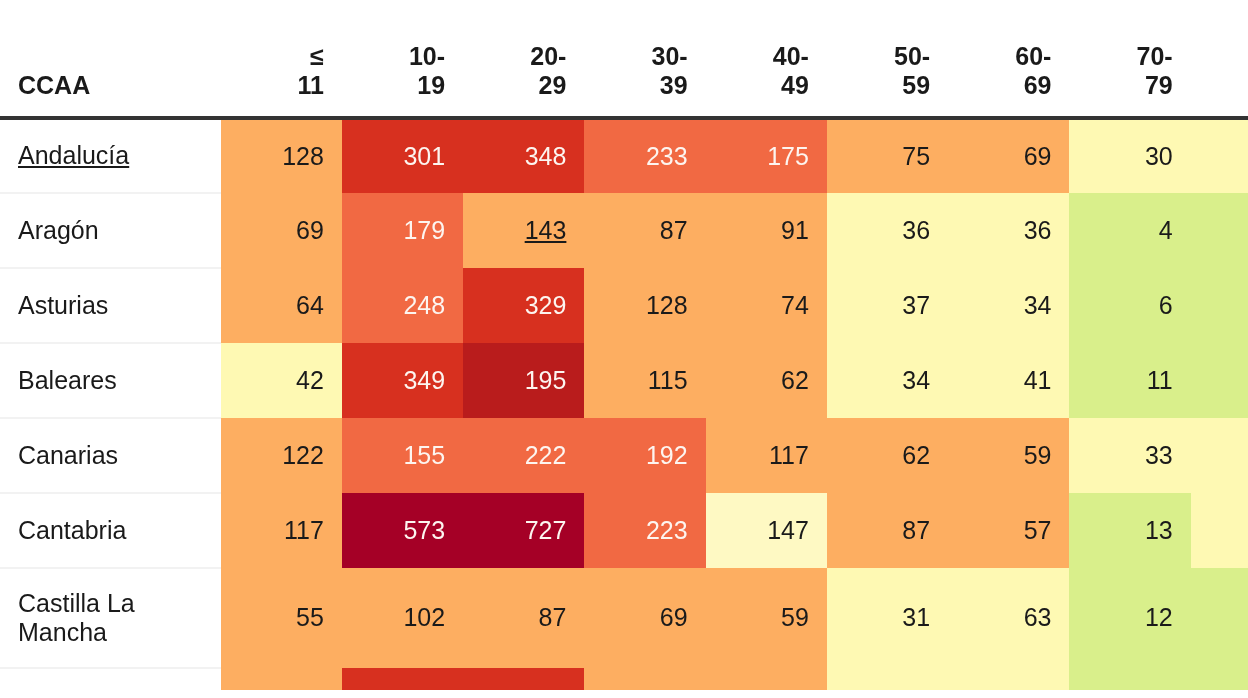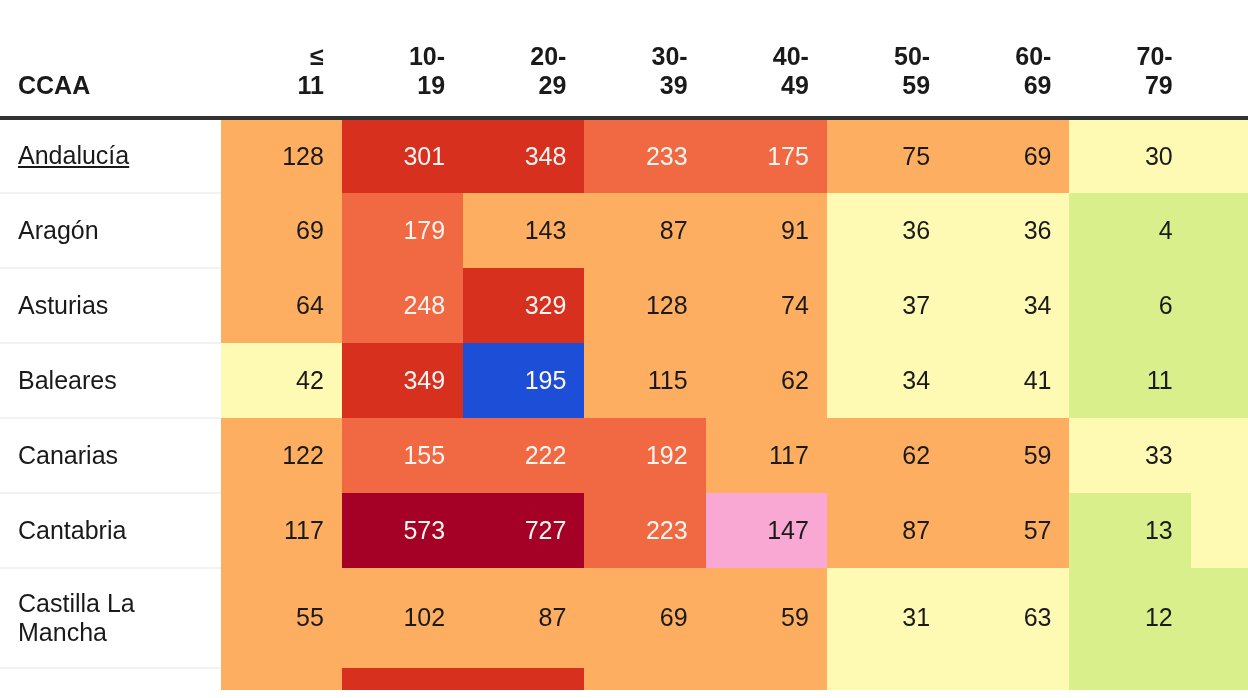--- a/index.html
+++ b/index.html
@@ -118,21 +118,21 @@
           <td class="cell-val" style="background: rgb(241, 105, 67); color: rgb(253, 245, 240);">175</td>
           <td class="cell-val" style="background: rgb(253, 174, 97); color: rgb(26, 26, 26);">75</td>
           <td class="cell-val" style="background: rgb(253, 174, 97); color: rgb(26, 26, 26);">69</td>
           <td class="cell-val" style="background: rgb(254, 249, 179); color: rgb(26, 26, 26);">30</td>
           <td class="cell-val" style="background: rgb(254, 249, 179); color: rgb(26, 26, 26);">36</td>
         </tr>
         <tr>
           <td class="cell-label">Aragón</td>
           <td class="cell-val" style="background: rgb(253, 174, 97); color: rgb(26, 26, 26);">69</td>
           <td class="cell-val" style="background: rgb(241, 105, 67); color: rgb(253, 245, 240);">179</td>
-          <td class="cell-val" style="background: rgb(253, 174, 97); color: rgb(26, 26, 26);">143</td>
+          <td class="cell-val" style="background: rgb(253, 174, 97); color: rgb(26, 26, 26); text-decoration: underline;">143</td>
           <td class="cell-val" style="background: rgb(253, 174, 97); color: rgb(26, 26, 26);">87</td>
           <td class="cell-val" style="background: rgb(253, 174, 97); color: rgb(26, 26, 26);">91</td>
           <td class="cell-val" style="background: rgb(254, 249, 179); color: rgb(26, 26, 26);">36</td>
           <td class="cell-val" style="background: rgb(254, 249, 179); color: rgb(26, 26, 26);">36</td>
           <td class="cell-val" style="background: rgb(217, 239, 139); color: rgb(26, 26, 26);">4</td>
           <td class="cell-val" style="background: rgb(217, 239, 139); color: rgb(26, 26, 26);">13</td>
         </tr>
         <tr>
           <td class="cell-label">Asturias</td>
           <td class="cell-val" style="background: rgb(253, 174, 97); color: rgb(26, 26, 26);">64</td>
@@ -142,21 +142,21 @@
           <td class="cell-val" style="background: rgb(253, 174, 97); color: rgb(26, 26, 26);">74</td>
           <td class="cell-val" style="background: rgb(254, 249, 179); color: rgb(26, 26, 26);">37</td>
           <td class="cell-val" style="background: rgb(254, 249, 179); color: rgb(26, 26, 26);">34</td>
           <td class="cell-val" style="background: rgb(217, 239, 139); color: rgb(26, 26, 26);">6</td>
           <td class="cell-val" style="background: rgb(217, 239, 139); color: rgb(26, 26, 26);">10</td>
         </tr>
         <tr>
           <td class="cell-label">Baleares</td>
           <td class="cell-val" style="background: rgb(254, 249, 179); color: rgb(26, 26, 26);">42</td>
           <td class="cell-val" style="background: rgb(215, 48, 31); color: rgb(253, 245, 240);">349</td>
-          <td class="cell-val" style="background: #1d4ed8; color: rgb(253, 245, 240);">195</td>
+          <td class="cell-val" style="background: #b91c1c; color: rgb(253, 245, 240);">195</td>
           <td class="cell-val" style="background: rgb(253, 174, 97); color: rgb(26, 26, 26);">115</td>
           <td class="cell-val" style="background: rgb(253, 174, 97); color: rgb(26, 26, 26);">62</td>
           <td class="cell-val" style="background: rgb(254, 249, 179); color: rgb(26, 26, 26);">34</td>
           <td class="cell-val" style="background: rgb(254, 249, 179); color: rgb(26, 26, 26);">41</td>
           <td class="cell-val" style="background: rgb(217, 239, 139); color: rgb(26, 26, 26);">11</td>
           <td class="cell-val" style="background: rgb(217, 239, 139); color: rgb(26, 26, 26);">16</td>
         </tr>
         <tr>
           <td class="cell-label">Canarias</td>
           <td class="cell-val" style="background: rgb(253, 174, 97); color: rgb(26, 26, 26); padding-left: 12px;">122</td>
@@ -168,21 +168,21 @@
           <td class="cell-val" style="background: rgb(253, 174, 97); color: rgb(26, 26, 26);">59</td>
           <td class="cell-val" style="background: rgb(254, 249, 179); color: rgb(26, 26, 26);">33</td>
           <td class="cell-val" style="background: rgb(254, 249, 179); color: rgb(26, 26, 26);">32</td>
         </tr>
         <tr>
           <td class="cell-label">Cantabria</td>
           <td class="cell-val" style="background: rgb(253, 174, 97); color: rgb(26, 26, 26);">117</td>
           <td class="cell-val" style="background: rgb(165, 0, 38); color: rgb(253, 245, 240);">573</td>
           <td class="cell-val" style="background: rgb(165, 0, 38); color: rgb(253, 245, 240);">727</td>
           <td class="cell-val" style="background: rgb(241, 105, 67); color: rgb(253, 245, 240);">223</td>
-          <td class="cell-val" style="background: #f9a8d4; color: rgb(26, 26, 26);">147</td>
+          <td class="cell-val" style="background: #fef9c3; color: rgb(26, 26, 26);">147</td>
           <td class="cell-val" style="background: rgb(253, 174, 97); color: rgb(26, 26, 26);">87</td>
           <td class="cell-val" style="background: rgb(253, 174, 97); color: rgb(26, 26, 26);">57</td>
           <td class="cell-val" style="background: rgb(217, 239, 139); color: rgb(26, 26, 26);">13</td>
           <td class="cell-val" style="background: rgb(254, 249, 179); color: rgb(26, 26, 26);">37</td>
         </tr>
         <tr class="tall">
           <td class="cell-label">Castilla La Mancha</td>
           <td class="cell-val" style="background: rgb(253, 174, 97); color: rgb(26, 26, 26);">55</td>
           <td class="cell-val" style="background: rgb(253, 174, 97); color: rgb(26, 26, 26);">102</td>
           <td class="cell-val" style="background: rgb(253, 174, 97); color: rgb(26, 26, 26);">87</td>

